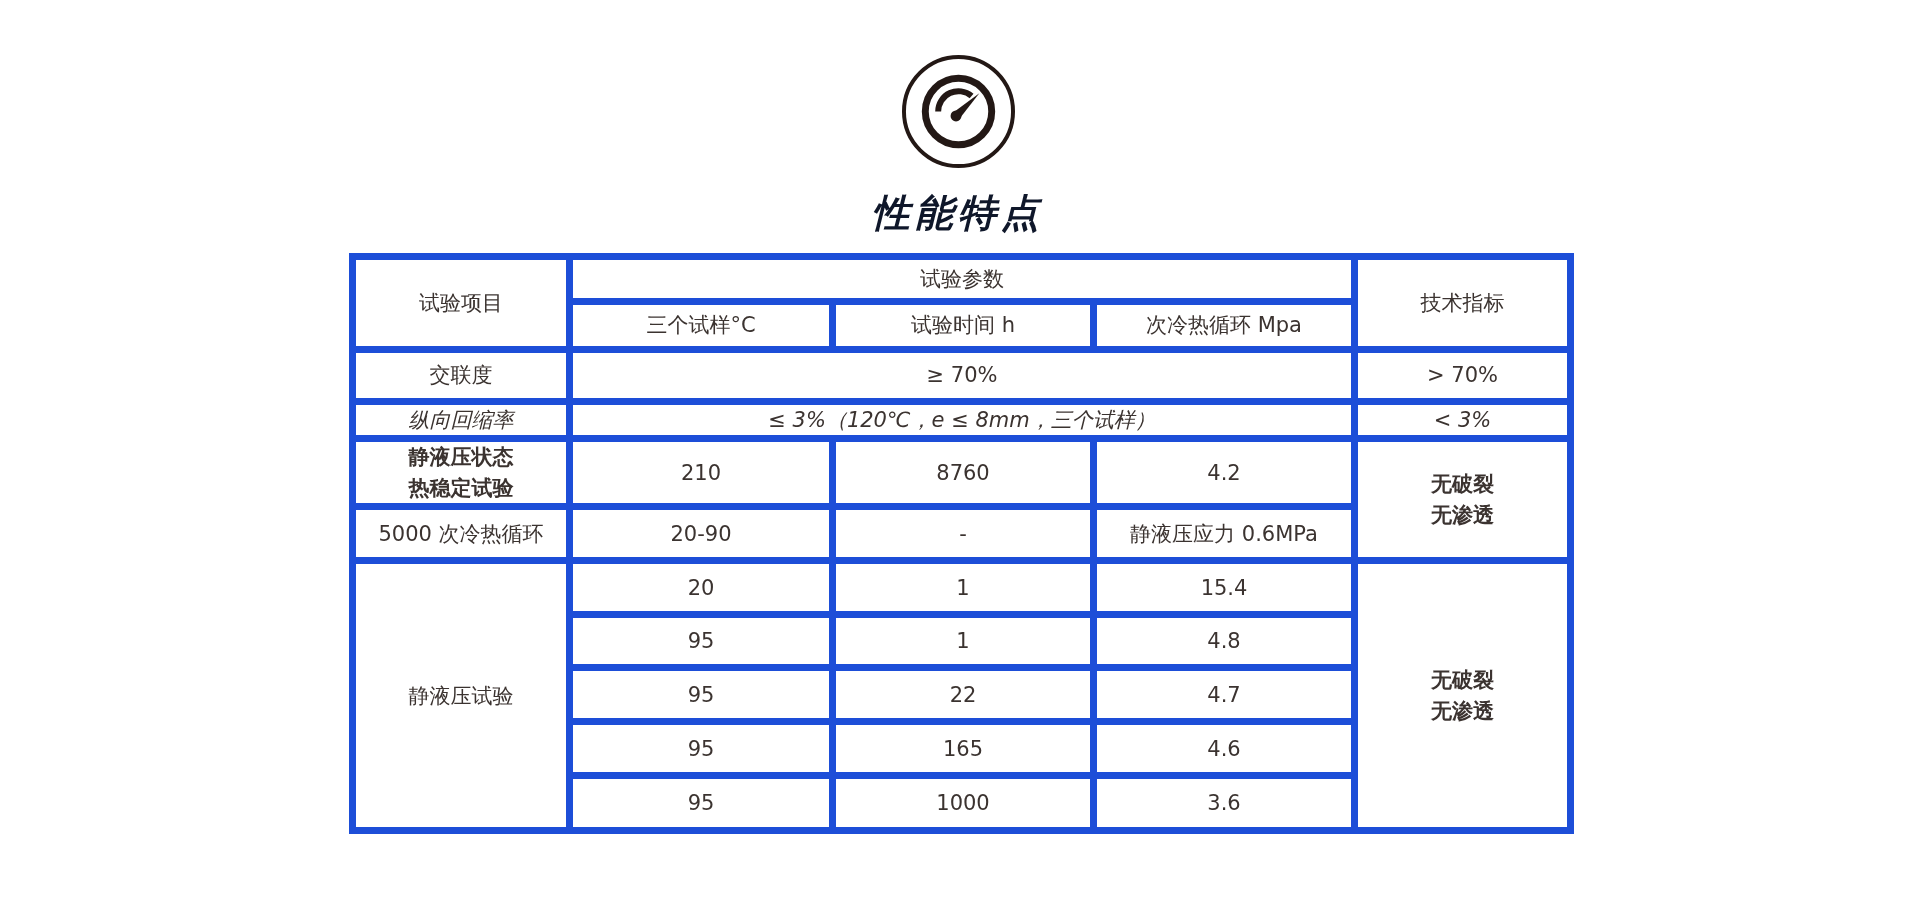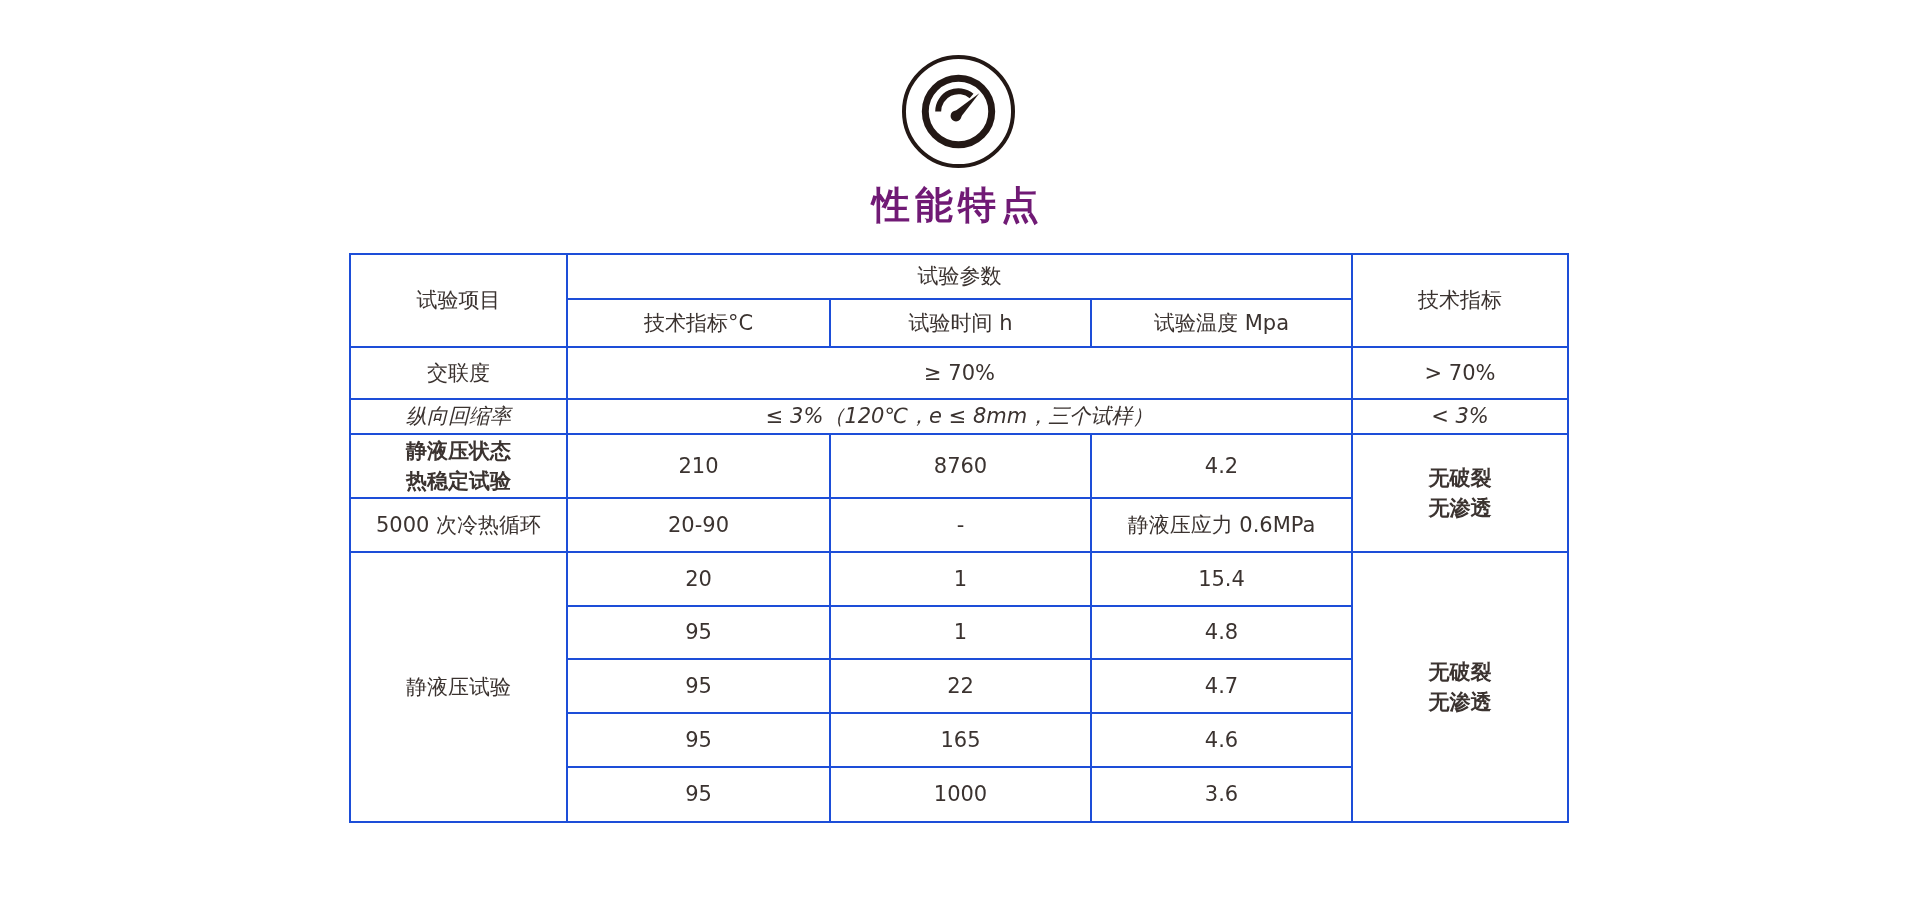--- a/index.html
+++ b/index.html
@@ -23,39 +23,40 @@
     top: 54px;
     width: 1218px;
     text-align: center;
   }
   .gauge-icon {
     display: inline-block;
     width: 115px;
     height: 115px;
   }
   .section-title {
-    margin-top: 12px;
+    margin-top: 20px;
     font-size: 38px;
     font-weight: 700;
     letter-spacing: 5px;
-    color: #701a75;
+    color: #0f172a;
     line-height: 1.1;
+    font-style: italic;
   }
   table.spec-table {
     position: absolute;
     left: 349px;
     top: 253px;
     width: 1218px;
     border-collapse: collapse;
     table-layout: fixed;
     color: #3b3330;
     font-size: 21px;
   }
   table.spec-table td {
-    border: 2px solid #1d4ed8;
+    border: 7px solid #1d4ed8;
     text-align: center;
     vertical-align: middle;
     padding: 0;
     line-height: 1.45;
     background: #ffffff;
   }
   .multiline { white-space: pre-line; font-weight: bold; }
   tr.h-param   { height: 45px; }
   tr.h-sub     { height: 48px; }
   tr.r-cross   { height: 52px; }
@@ -92,23 +93,23 @@
       <col style="width:261px">
       <col style="width:216px">
     </colgroup>
     <tbody>
       <tr class="h-param">
         <td rowspan="2">试验项目</td>
         <td colspan="3">试验参数</td>
         <td rowspan="2">技术指标</td>
       </tr>
       <tr class="h-sub">
-        <td>技术指标°C</td>
+        <td>三个试样°C</td>
         <td>试验时间 h</td>
-        <td>试验温度 Mpa</td>
+        <td>次冷热循环 Mpa</td>
       </tr>
 
       <tr class="r-cross">
         <td>交联度</td>
         <td colspan="3">≥ 70%</td>
         <td>&gt; 70%</td>
       </tr>
 
       <tr class="r-shrink">
         <td>纵向回缩率</td>

